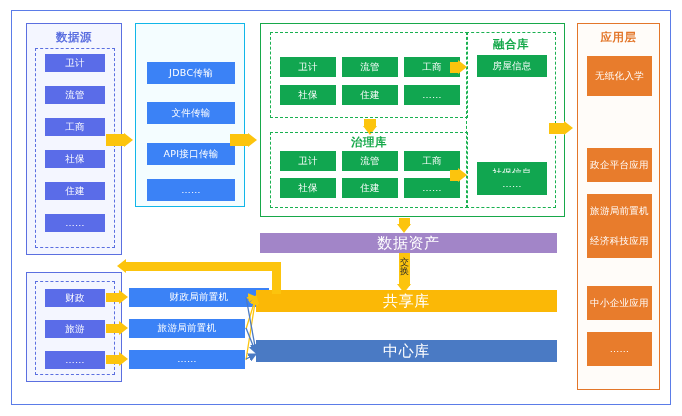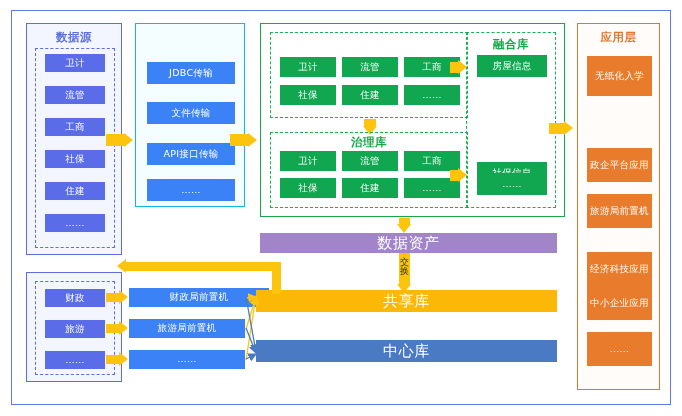--- a/index.html
+++ b/index.html
@@ -199,21 +199,21 @@
   <div>
     <div class="arr-shaft" style="left:549px; top:123px; width:16px; height:11px;"></div>
     <div class="arr-head-r" style="left:564px; top:121px;"></div>
   </div>
 
   <div class="panel p-app" style="left:577px; top:23px; width:83px; height:367px;">
     <div class="panel-title t-app">应用层</div>
     <div class="chip c-app" style="left:9px; top:32px; width:65px; height:40px;">无纸化入学</div>
     <div class="chip c-app" style="left:9px; top:124px; width:65px; height:34px;">政企平台应用</div>
     <div class="chip c-app" style="left:9px; top:170px; width:65px; height:34px;">旅游局前置机</div>
-    <div class="chip c-app" style="left:9px; top:228px; width:65px; height:34px;">经济科技应用</div>
+    <div class="chip c-app" style="left:9px; top:200px; width:65px; height:34px;">经济科技应用</div>
     <div class="chip c-app" style="left:9px; top:262px; width:65px; height:34px;">中小企业应用</div>
     <div class="chip c-app" style="left:9px; top:308px; width:65px; height:34px;">……</div>
   </div>
 
   <div>
     <div class="arr-shaft" style="left:399px; top:218px; width:11px; height:8px;"></div>
     <div class="arr-head-d" style="left:397px; top:224px;"></div>
   </div>
 
   <div class="bar bar-asset" style="left:260px; top:233px; width:297px; height:20px;">数据资产</div>

